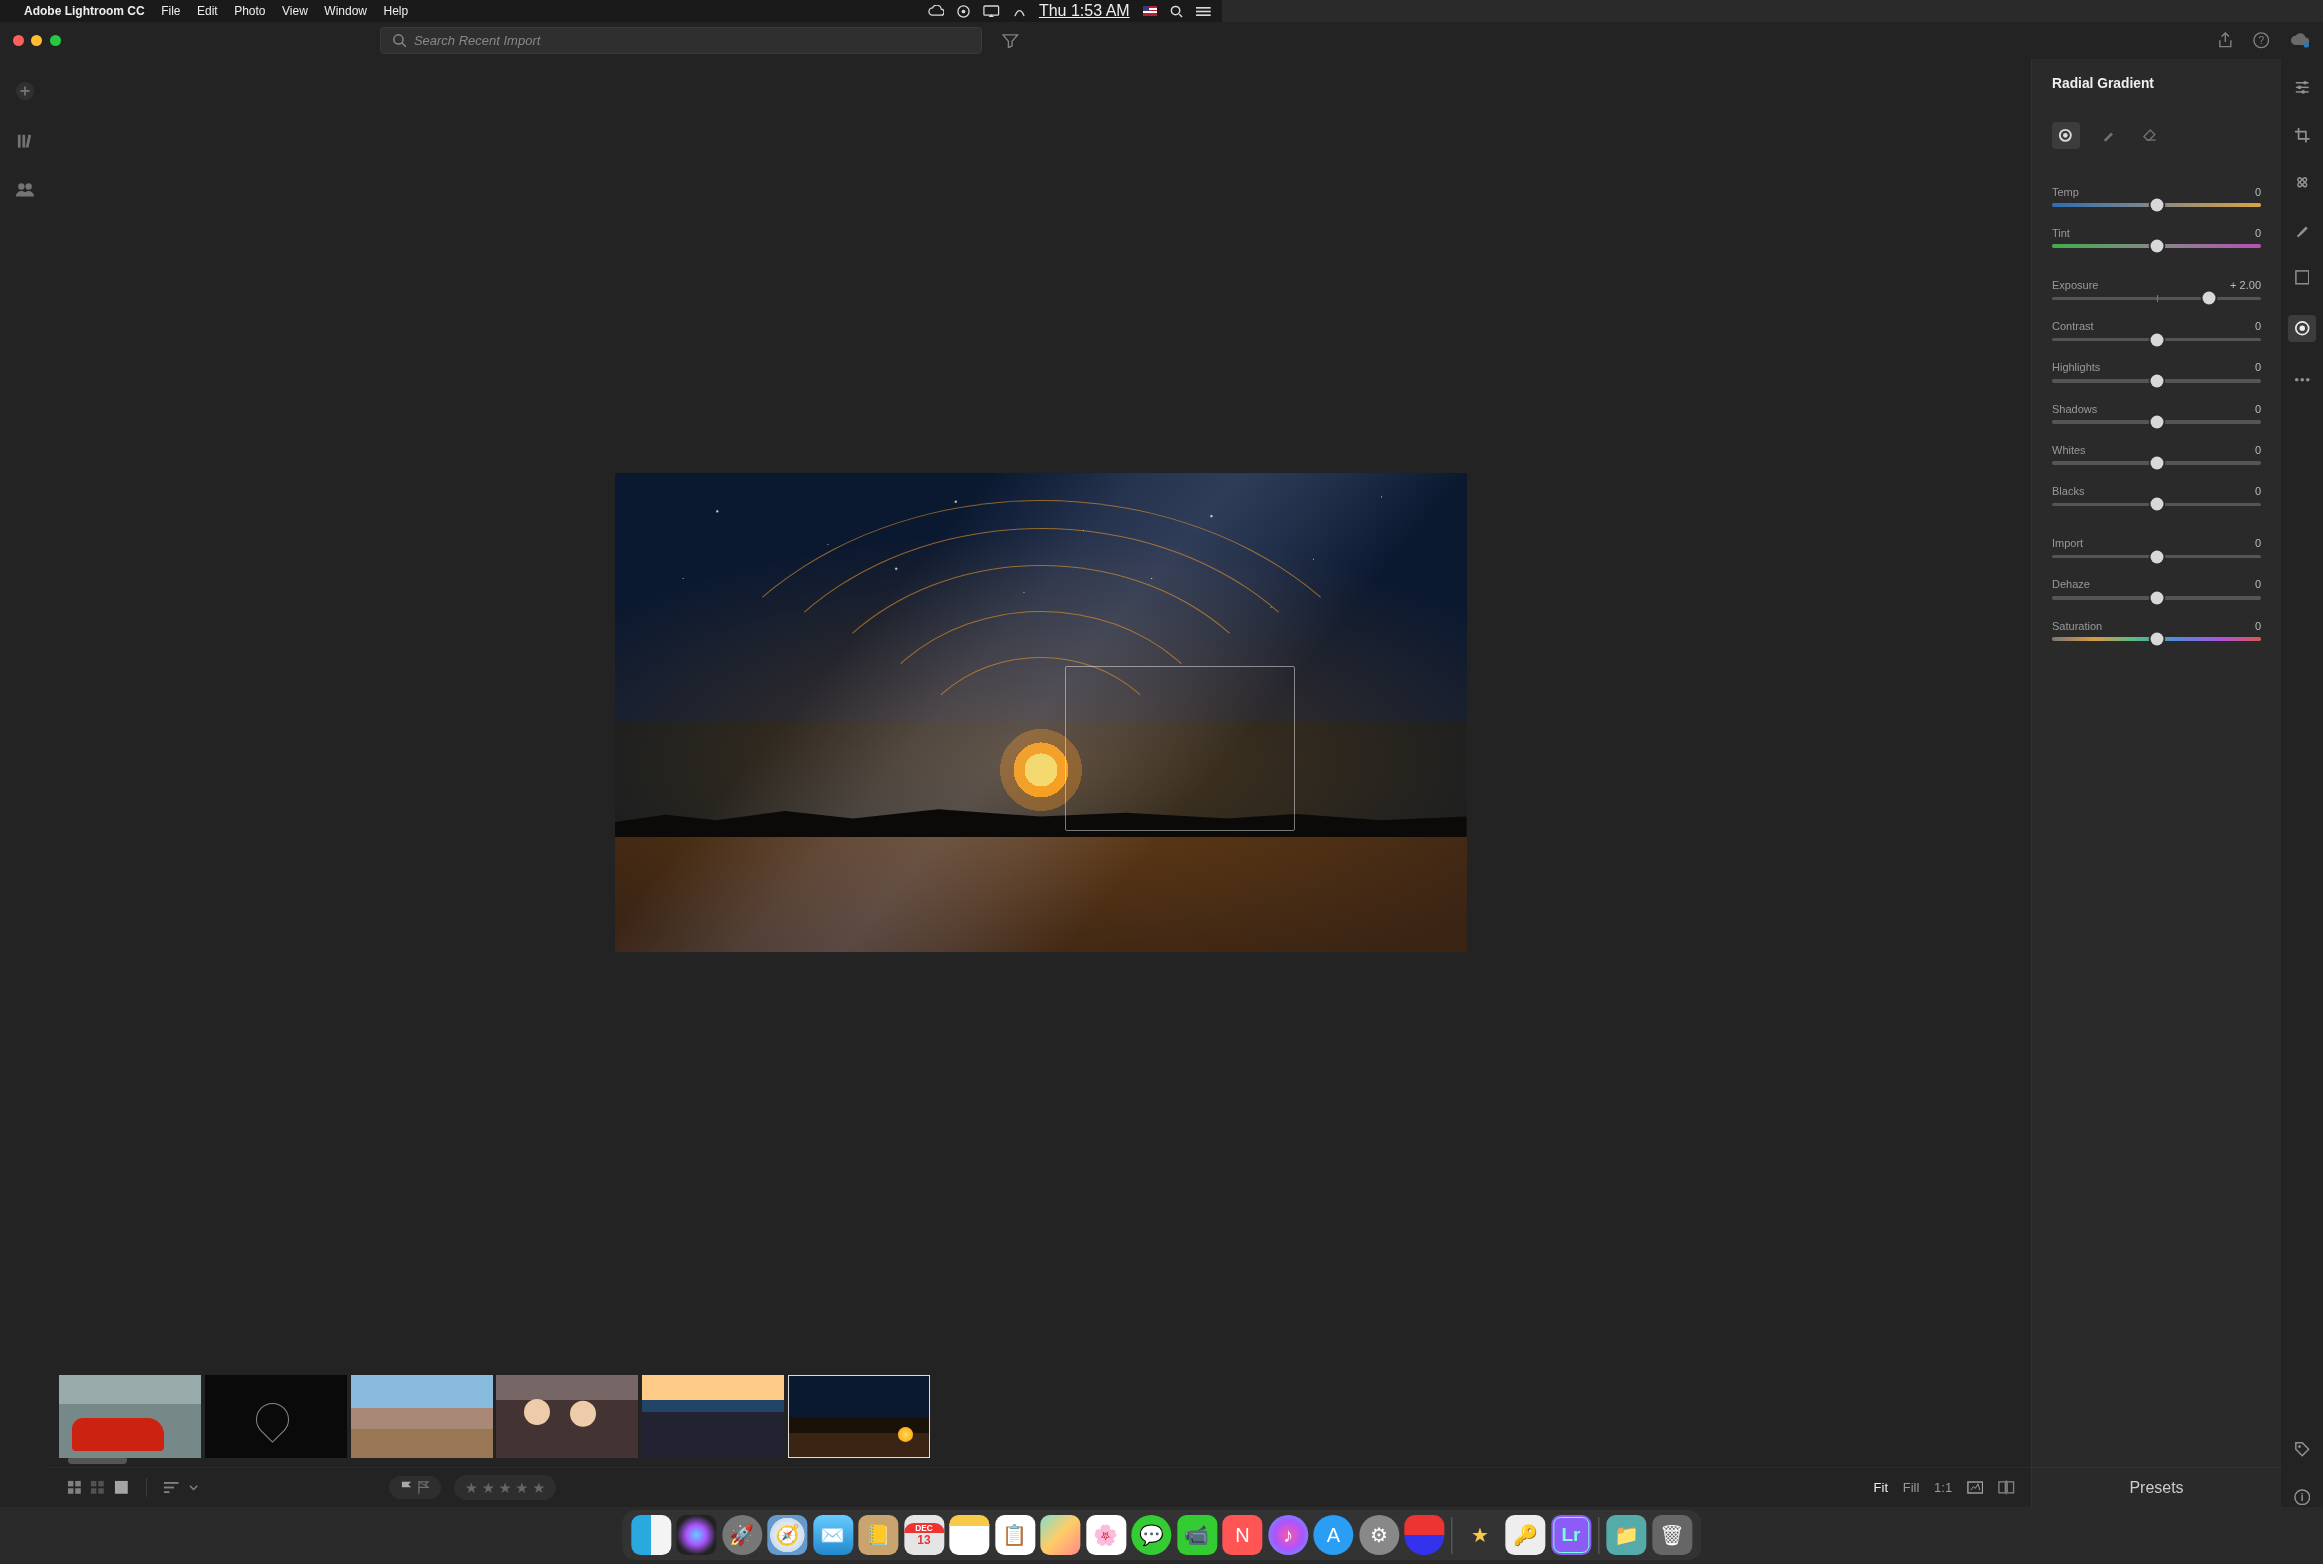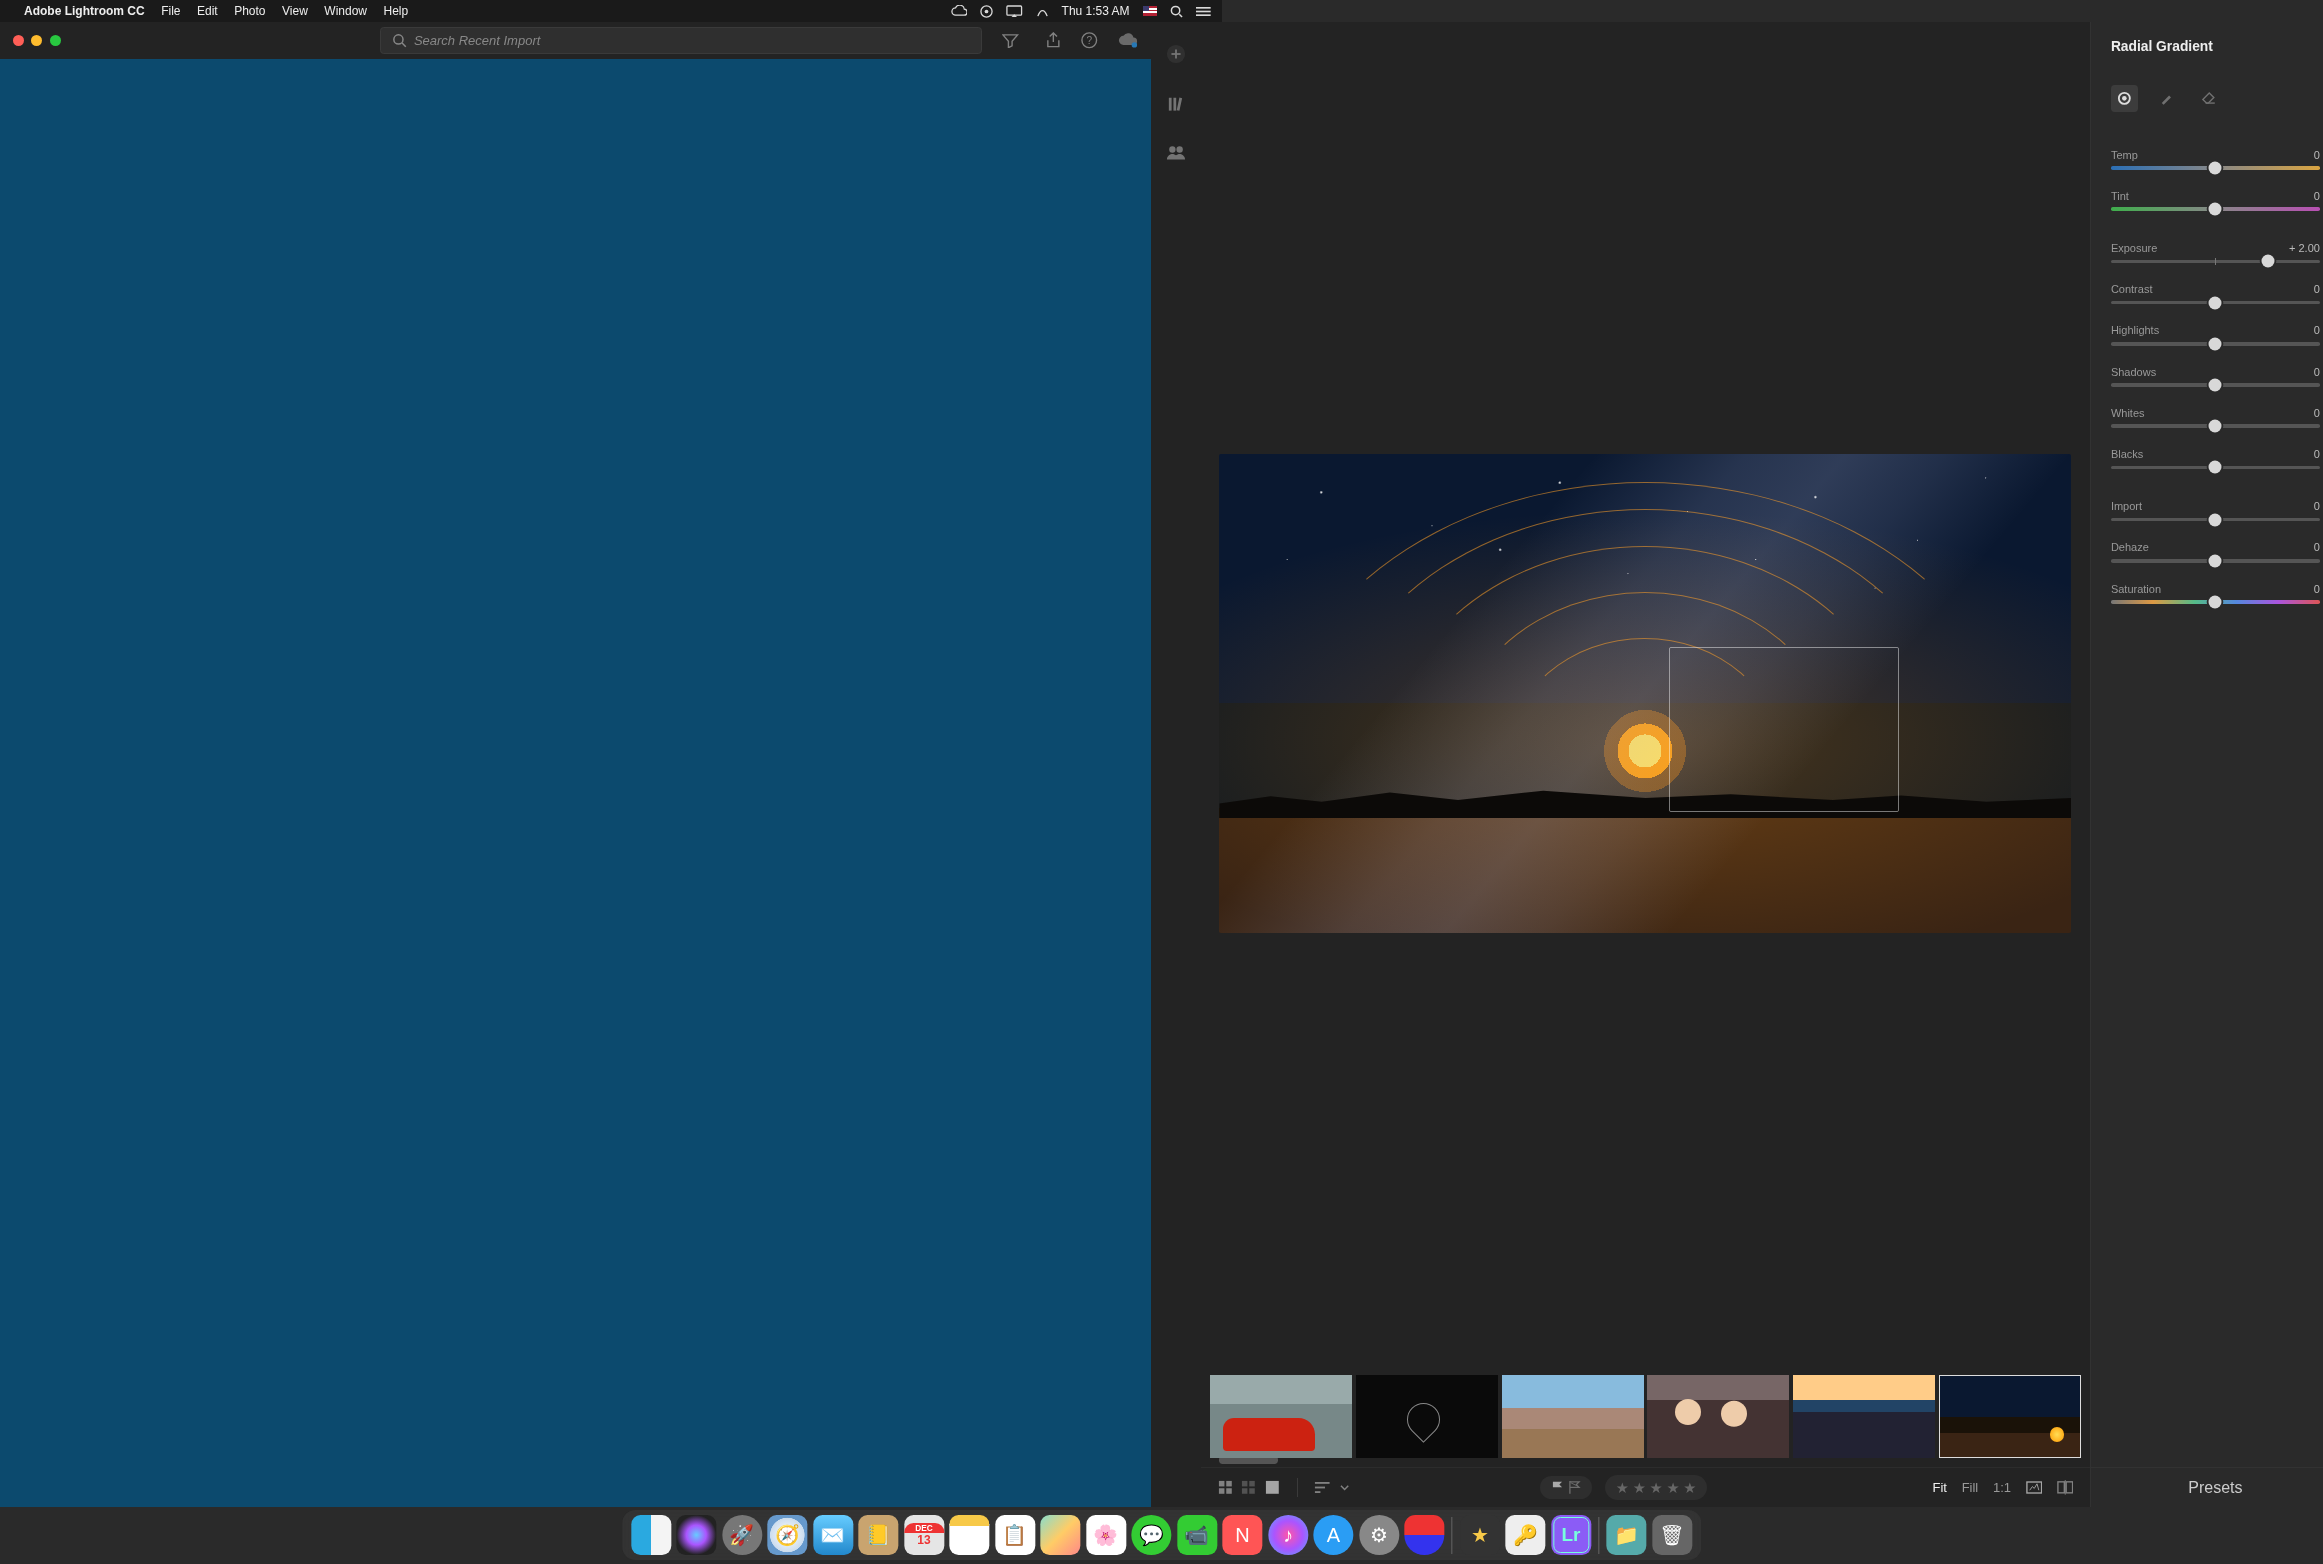--- a/index.html
+++ b/index.html
@@ -5,26 +5,26 @@
 * { margin:0; padding:0; box-sizing:border-box; font-family:-apple-system,Helvetica,Arial,sans-serif; }
 body { background:#2a2a2a; width:1222px; height:823px; overflow:hidden; color:#ccc; user-select:none; }
 
 
 #menubar { height:22px; background:#1a1a1a; display:flex; align-items:center; padding:0 11px; font-size:12px; color:#eee; }
 #menubar .apple { font-size:13.8px; margin-right:13px; }
 #menubar .menu-item { margin-right:16.5px; cursor:default; }
 #menubar .app-name { font-weight:600; margin-right:16.5px; }
 #menubar .spacer { flex:1; }
 #menubar .right-ico { margin-left:13px; opacity:.9; font-size:12px; }
-#menubar .clock { margin-left:13px; font-size:12px; }
+#menubar .clock { margin-left:13px; font-size:16px;text-decoration:underline; }
 #menubar .flag { width:14.7px; height:10px; background:linear-gradient(#b22234 0 7%,#fff 7% 14%,#b22234 14% 21%,#fff 21% 28%,#b22234 28% 35%,#fff 35% 42%,#b22234 42% 49%,#fff 49% 56%,#b22234 56% 63%,#fff 63% 70%,#b22234 70% 77%,#fff 77% 84%,#b22234 84% 100%); position:relative; margin-left:13px; }
 #menubar .flag::before { content:""; position:absolute; left:0;top:0;width:45%;height:54%;background:#3c3b6e; }
 
 
-#app { position:absolute; left:0; top:22px; right:0; bottom:57px; background:#0c4a6e; display:flex; flex-direction:row; }
+#app { position:absolute; left:0; top:22px; right:0; bottom:57px; background:#0c4a6e; display:flex; flex-direction:column; }
 #titlebar { height:37px; background:#232323; display:flex; align-items:center; padding:0 13px; gap:7.3px; }
 .traffic { display:flex; gap:7.3px; }
 .traffic span { width:11px; height:11px; border-radius:50%; }
 .tl-close{background:#ff5f57;} .tl-min{background:#febc2e;} .tl-max{background:#28c840;}
 #searchbar { flex:0 0 602px; margin-left:312px; height:27.5px; background:#2f2f2f; border:0.9px solid #3a3a3a; border-radius:3.7px; display:flex; align-items:center; padding:0 11px; color:#888; font-style:italic; font-size:13px; }
 #searchbar svg { margin-right:7.3px; }
 #titlebar .filter-ico, #titlebar .share-ico, #titlebar .help-ico, #titlebar .cloud-ico { margin-left:13px; opacity:.7; cursor:pointer; }
 #titlebar .tb-spacer { flex:1; }
 
 

